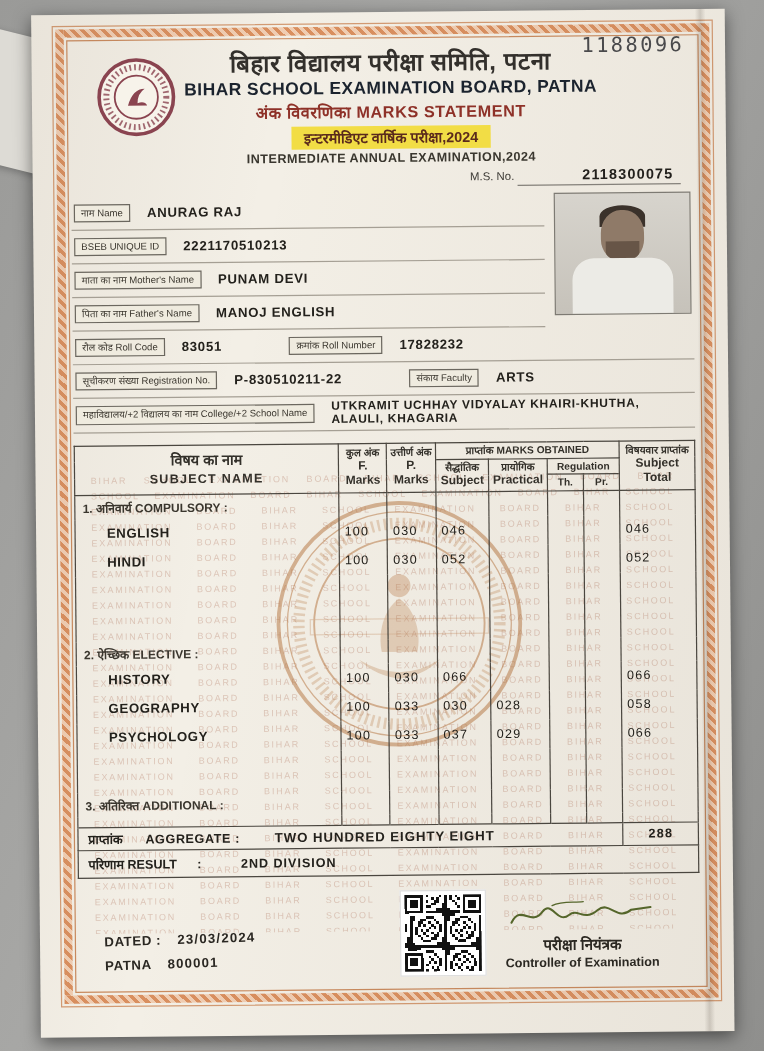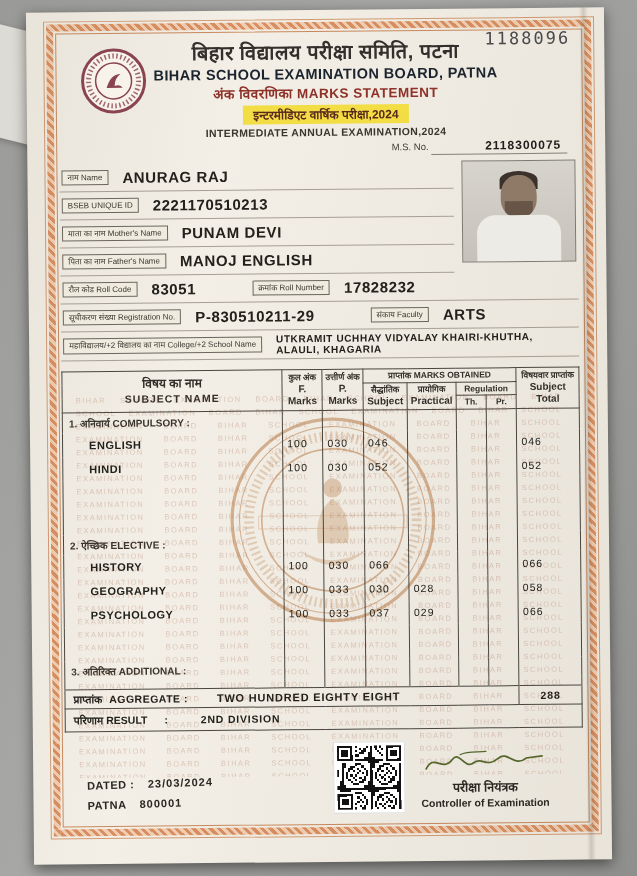--- a/index.html
+++ b/index.html
@@ -52,39 +52,39 @@
     background:linear-gradient(#d7d4cd,#c6c2ba);overflow:hidden;}
   .ph-head{position:absolute;left:38px;top:14px;width:36px;height:42px;border-radius:46% 46% 42% 42%;
     background:#8f7a68;}
   .ph-hair{position:absolute;left:37px;top:10px;width:38px;height:18px;border-radius:50% 50% 0 0;background:#3b322b;}
   .ph-beard{position:absolute;left:42px;top:40px;width:28px;height:16px;border-radius:0 0 45% 45%;background:#5a4a3c;opacity:.75;}
   .ph-shirt{position:absolute;left:14px;top:54px;width:84px;height:46px;border-radius:18px 18px 0 0;background:#ecebe6;}
   .irow{display:flex;align-items:center;border-bottom:1px solid #a59f94;padding:3px 0 3px 2px;min-height:21px;}
   .irow.short{margin-right:124px;}
   .lbox{display:inline-block;border:1px solid #6b675f;background:#efebdf;color:#3b372f;
     font-size:8px;line-height:1.15;padding:2px 5px;white-space:nowrap;}
-  .ival{font-weight:bold;font-size:15px;color:#23211c;margin-left:14px;letter-spacing:.6px;}
+  .ival{font-weight:bold;font-size:11px;color:#23211c;margin-left:14px;letter-spacing:.6px;}
   .pair2{margin-left:56px;display:flex;align-items:center;}
 
   table.marks{width:100%;border-collapse:collapse;table-layout:fixed;margin-top:10px;}
   .marks th{border:1px solid #4a463f;font-weight:bold;color:#33302a;padding:1px 2px;
     font-size:8.5px;text-align:center;line-height:1.25;}
   .marks th.h-sub{font-size:12px;}
   .marks th .en{font-size:10px;}
   .marks th.h-sub .en{font-size:10.5px;letter-spacing:1px;}
   .marks td{border-left:1px solid #4a463f;border-right:1px solid #4a463f;padding:2px 4px;
     font-size:10.5px;color:#23211c;}
   .marks td.sub{text-align:left;padding-left:16px;}
   .marks td.subj{font-weight:bold;font-size:11px;letter-spacing:.5px;padding-left:26px;height:20px;}
   .marks td.num{font-weight:normal;letter-spacing:1px;}
   .marks td.sec{font-weight:bold;font-size:10px;color:#3a362e;padding-left:6px;height:16px;}
   .marks tfoot td{border-top:1px solid #4a463f;border-bottom:1px solid #4a463f;}
   .aggcell{font-size:10px;padding-left:8px !important;}
   .agghi{font-weight:bold;text-align:center;}
-  .aggen{font-weight:bold;letter-spacing:.5px;margin-left:4px;}
+  .aggen{font-weight:bold;letter-spacing:.5px;margin-left:16px;}
   .aggwords{font-weight:bold;font-size:11px;margin-left:26px;letter-spacing:.8px;}
   .aggtotal{text-align:center;font-weight:bold;letter-spacing:1px;}
   .rescell{font-size:10.5px;font-weight:bold;padding:4px 8px !important;}
   .resval{margin-left:30px;letter-spacing:.8px;}
   .ressep{margin-left:14px;}
 
   .footer{position:relative;height:130px;margin-top:10px;}
   .dateblock{position:absolute;left:22px;top:36px;transform:rotate(-1.4deg);
     font-weight:bold;color:#2a2722;}
   .dl{font-size:11px;margin-bottom:8px;letter-spacing:.5px;}
@@ -166,21 +166,21 @@
       <div class="irow">
         <span class="lbox">रौल कोड  Roll Code</span>
         <span class="ival">83051</span>
         <span class="pair2">
           <span class="lbox">क्रमांक Roll Number</span>
           <span class="ival">17828232</span>
         </span>
       </div>
       <div class="irow">
         <span class="lbox">सूचीकरण संख्या  Registration No.</span>
-        <span class="ival">P-830510211-29</span>
+        <span class="ival">P-830510211-22</span>
         <span class="pair2">
           <span class="lbox">संकाय Faculty</span>
           <span class="ival">ARTS</span>
         </span>
       </div>
       <div class="irow">
         <span class="lbox">महाविद्यालय/+2 विद्यालय का नाम College/+2 School Name</span>
         <span class="ival" style="font-size:10px">UTKRAMIT UCHHAY VIDYALAY KHAIRI-KHUTHA, ALAULI, KHAGARIA</span>
       </div>
     </div>

